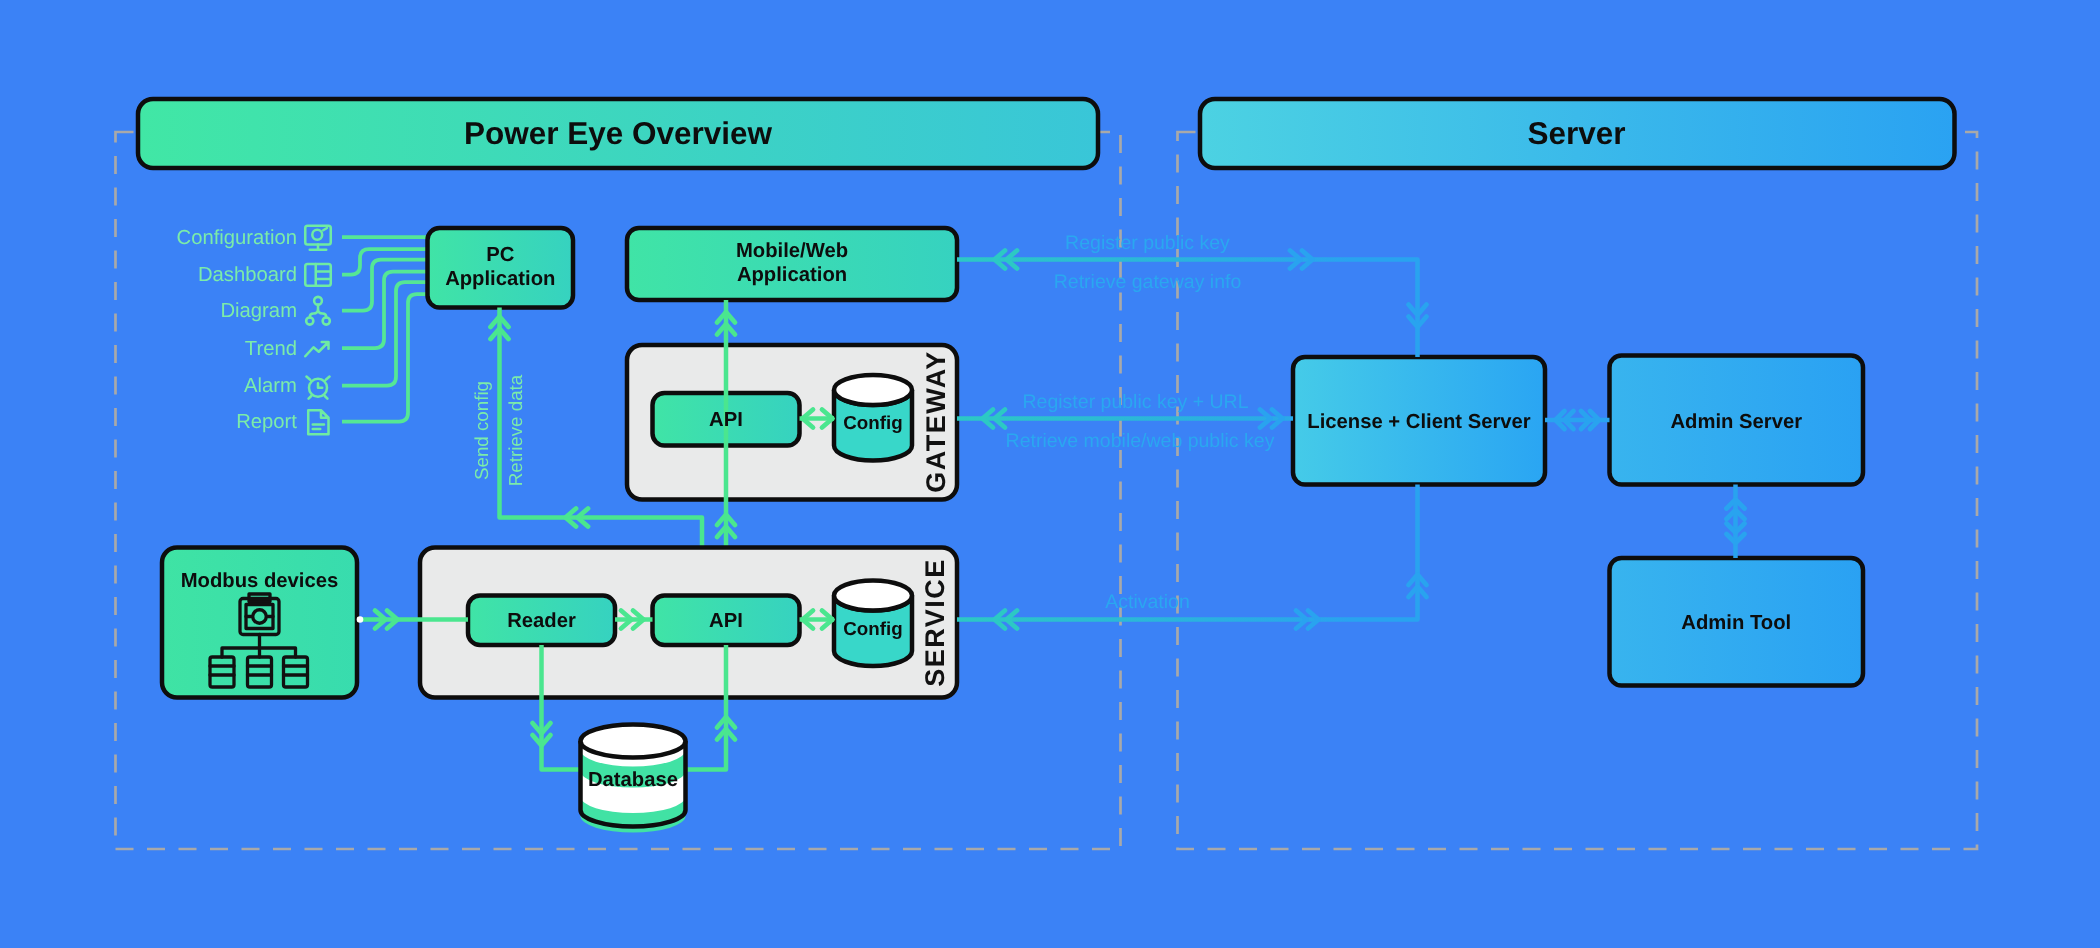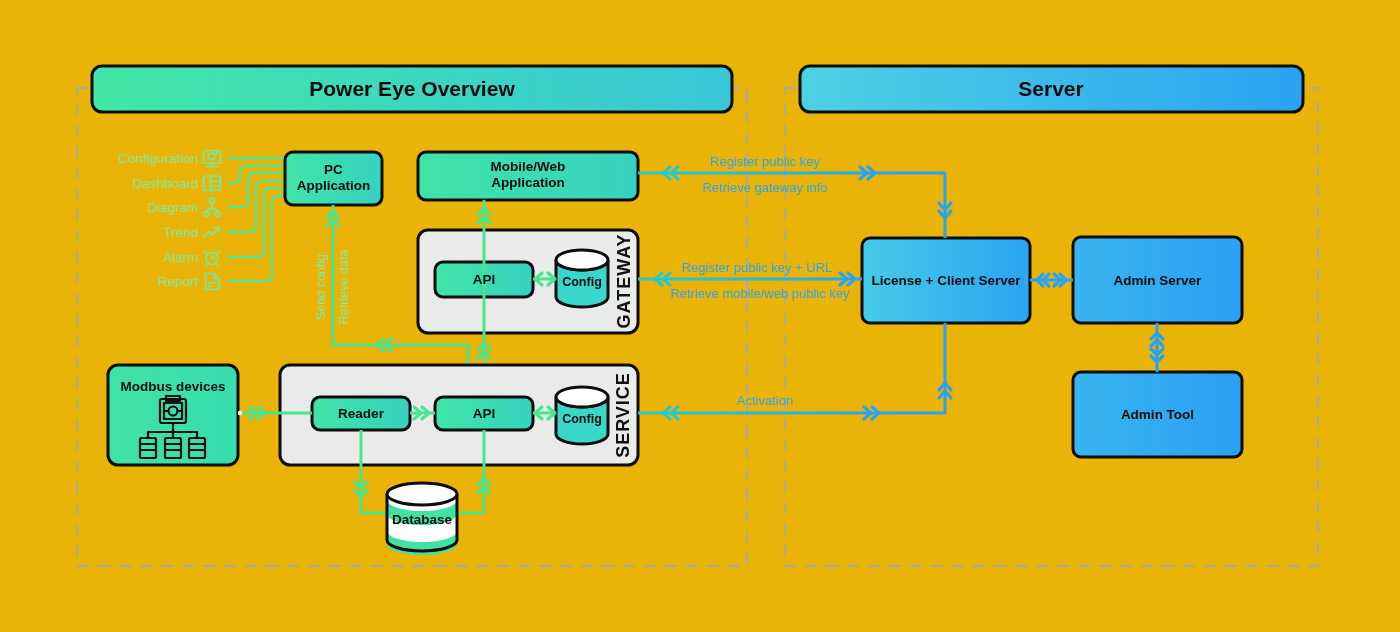--- a/index.html
+++ b/index.html
@@ -1,16 +1,16 @@
 <!DOCTYPE html>
 <html><head>
 <meta charset="utf-8">
 <style>
   html,body{margin:0;padding:0;background:#ffffff;}
-  .stage{width:1400px;height:632px;position:relative;background:#eab308;overflow:hidden;}
+  .stage{width:1400px;height:632px;position:relative;background:#3b82f6;overflow:hidden;}
   svg{font-family:"Liberation Sans", sans-serif;}
   .hdr{font-size:21px;font-weight:bold;fill:#0d0d0d;}
   .boxlbl{font-size:13.5px;font-weight:bold;fill:#0d0d0d;}
   .smlbl{font-size:12.5px;font-weight:bold;fill:#0d0d0d;}
   .menulbl{font-size:13.5px;fill:#7beca9;}
   .flowlbl{font-size:12.5px;fill:#7beca9;}
   .bluelbl{font-size:13px;fill:#2aa7f0;}
   .panellbl{font-size:18px;font-weight:bold;fill:#111;letter-spacing:1px;}
   .gline{stroke:#4ae68f;stroke-width:3;fill:none;stroke-linejoin:round;}
   .gchev{stroke:#4ae68f;stroke-width:3.2;fill:none;stroke-linecap:round;stroke-linejoin:round;}

